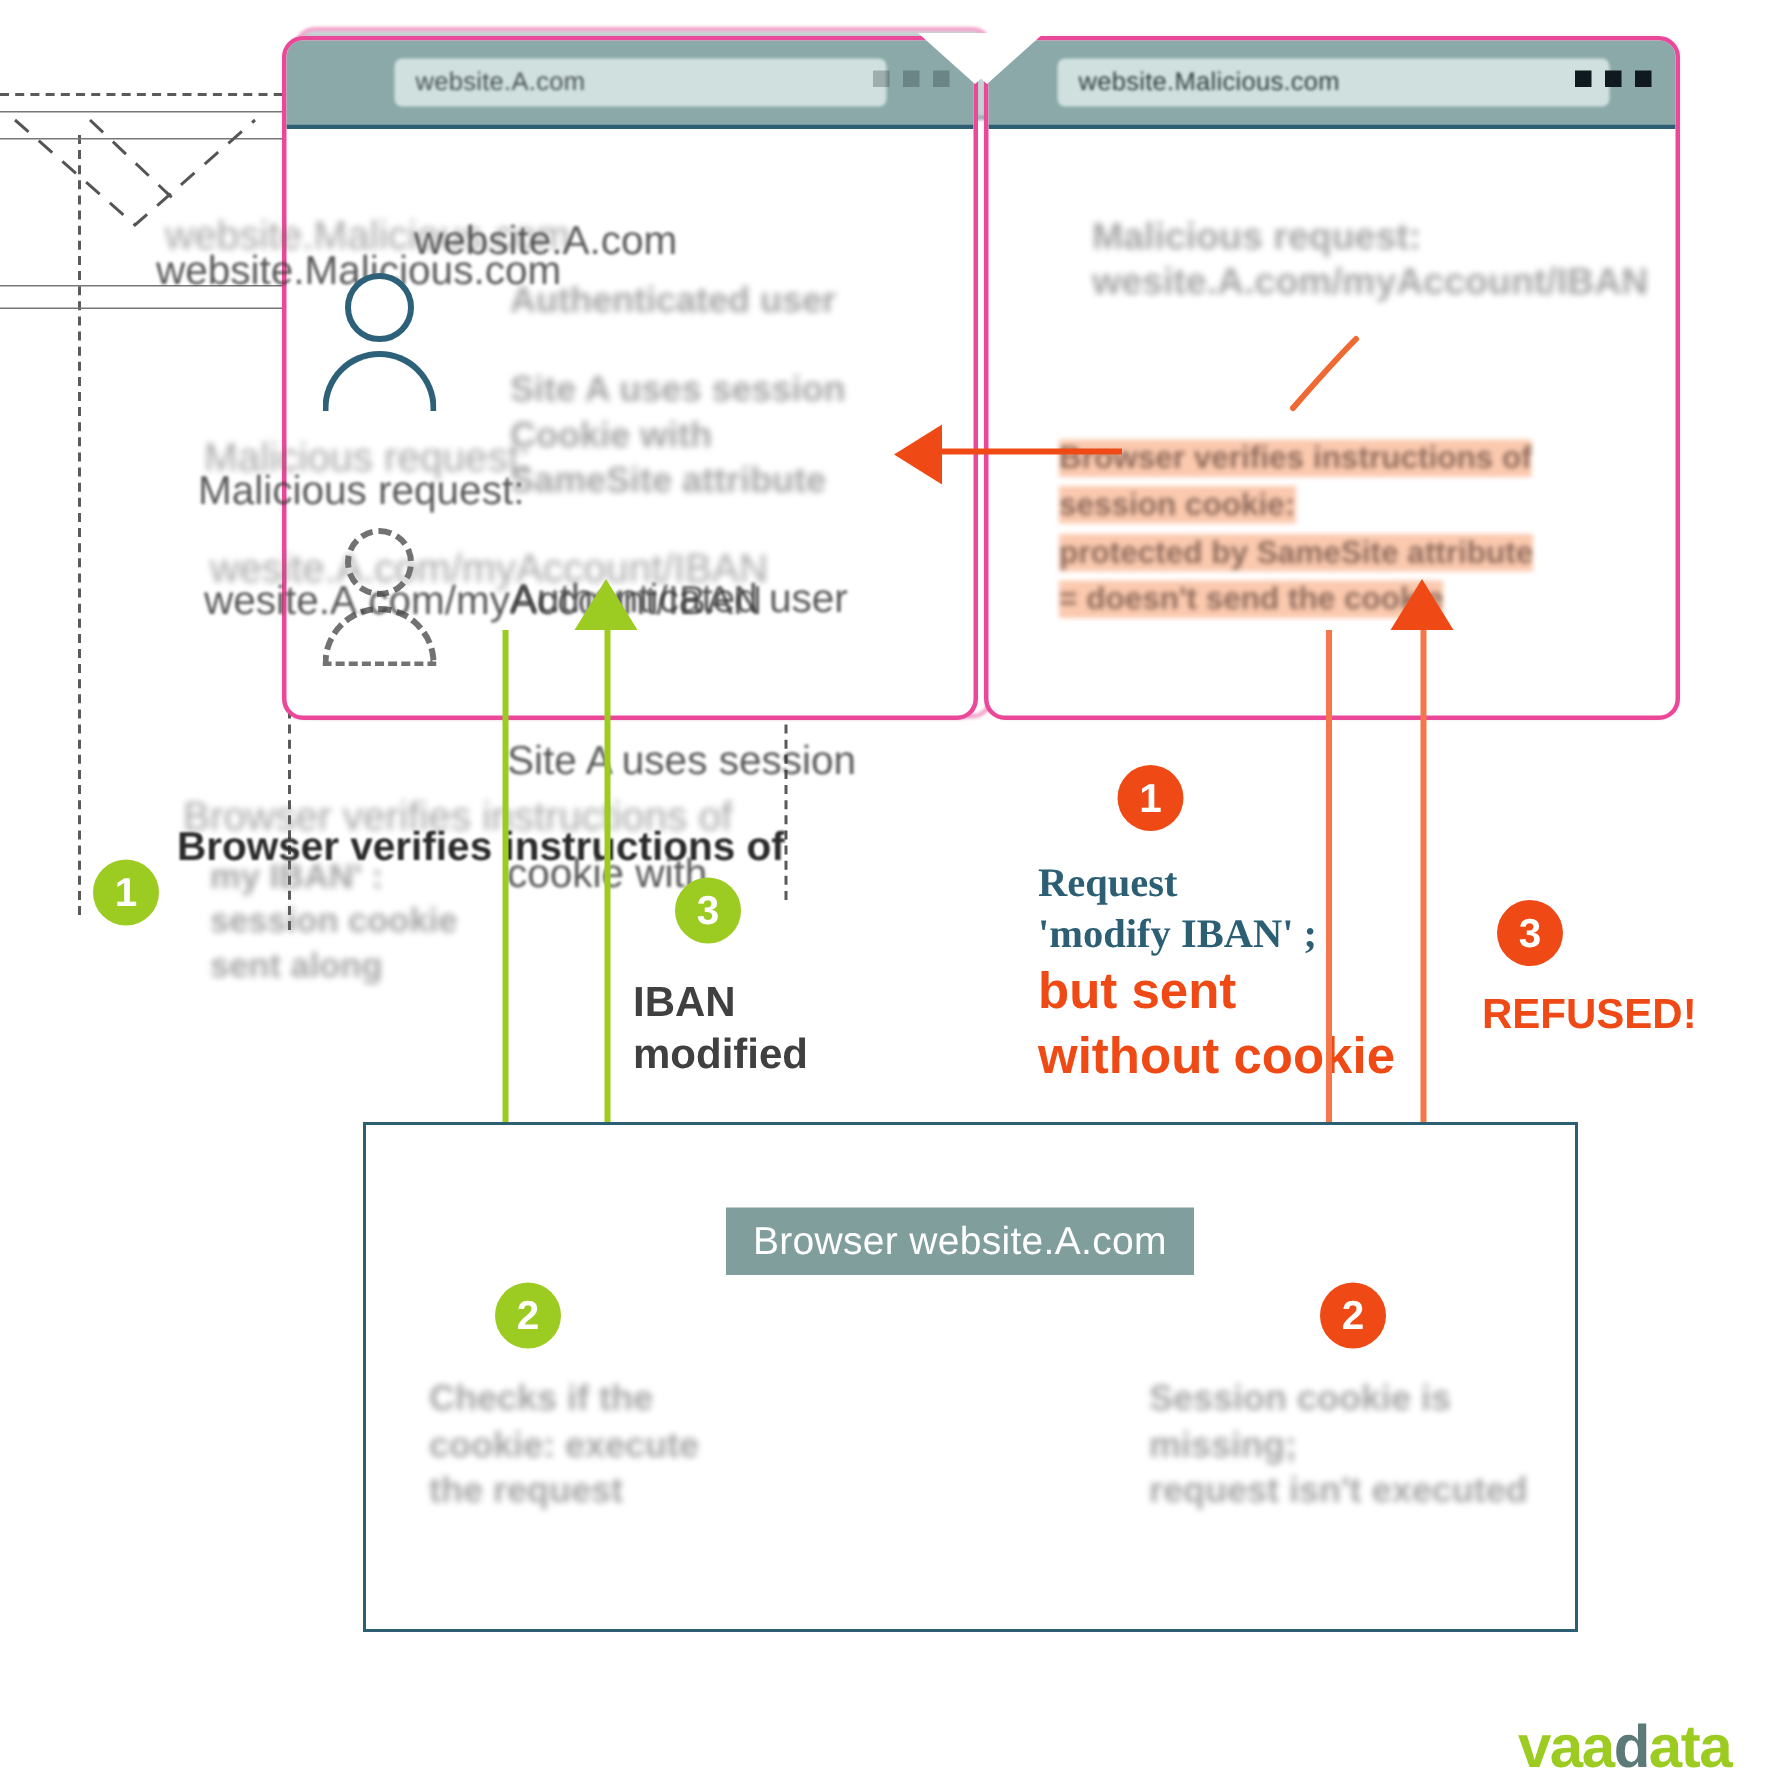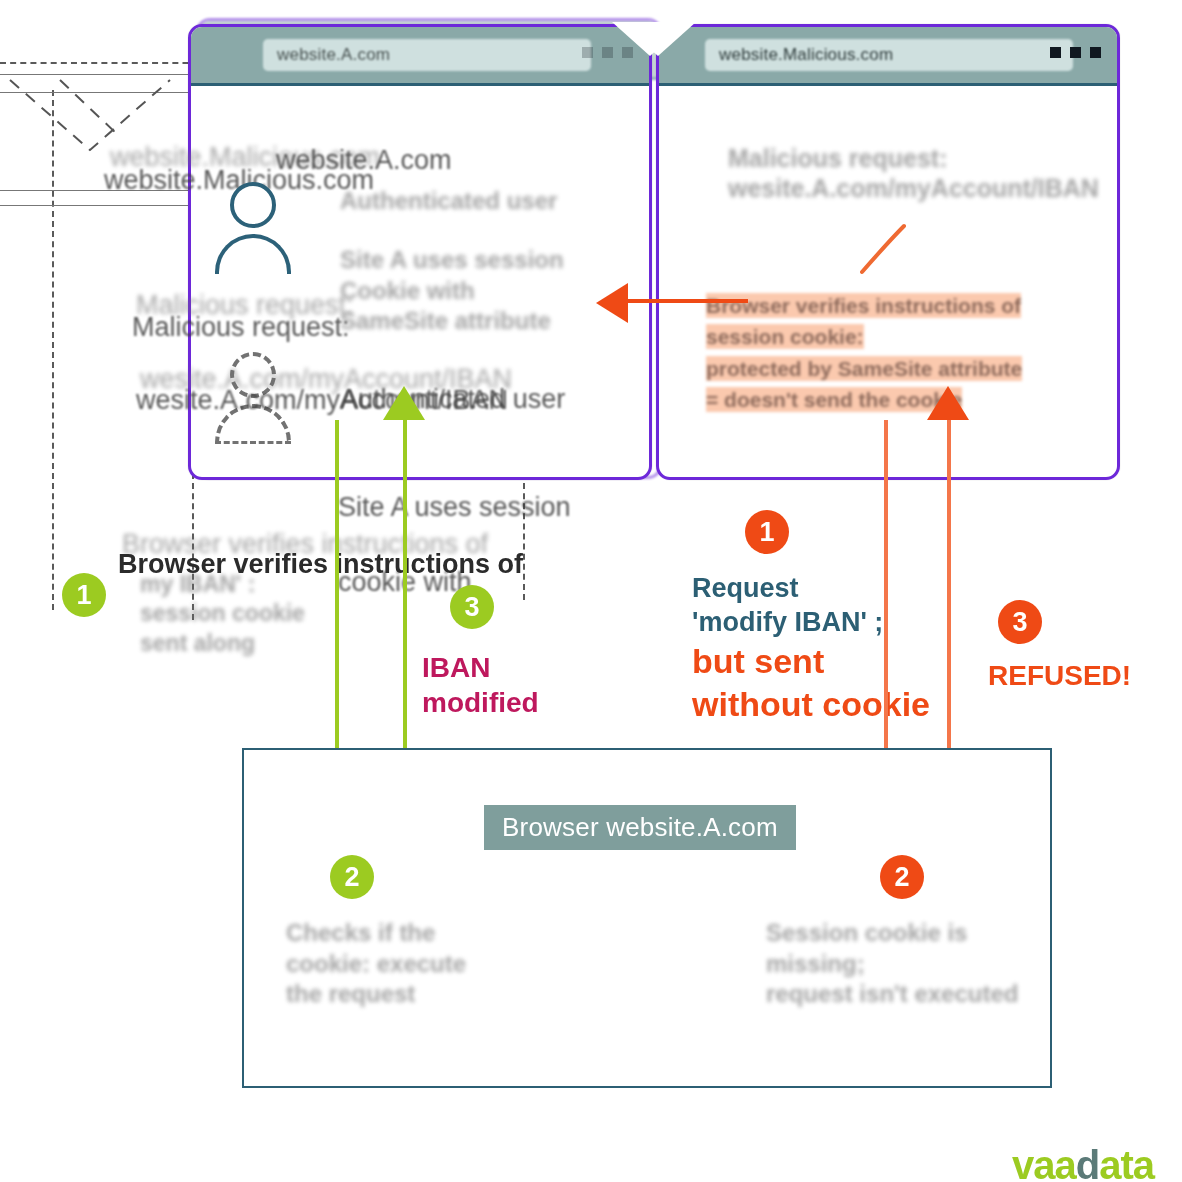--- a/index.html
+++ b/index.html
@@ -8,21 +8,21 @@
   .stage{position:absolute;inset:0;}
 
   
   .ghost{position:absolute;color:#6e6e6e;filter:blur(2.2px);opacity:.62;
          white-space:pre;line-height:1.28;}
   .ghost2{position:absolute;color:#3a3a3a;filter:blur(1.1px);opacity:.85;
           white-space:pre;line-height:1.28;}
   .crisp{position:absolute;white-space:pre;line-height:1.25;}
 
   
-  .browser{position:absolute;border:3px solid #6d28d9;border-radius:14px;
+  .browser{position:absolute;border:3px solid #ec4899;border-radius:14px;
            background:#ffffff;box-shadow:0 0 0 1px rgba(0,0,0,.03);}
   .bar{position:absolute;left:0;right:0;top:0;height:56px;
        background:#8aa9a8;border-bottom:3px solid #2c5f74;
        border-radius:11px 11px 0 0;}
   .addr{position:absolute;top:12px;height:32px;background:#cfe0df;
         border-radius:5px;display:flex;align-items:center;padding:0 14px;
         font-size:17px;color:#46504f;letter-spacing:.2px;filter:blur(.9px);}
   .dots{position:absolute;right:16px;top:20px;display:flex;gap:9px;}
   .dots i{width:11px;height:11px;background:#101820;display:block;}
 
@@ -64,23 +64,23 @@
   .server-box{position:absolute;border:2px solid #2c5f74;background:#fff;}
   .server-chip{position:absolute;background:#7f9e9c;color:#fff;
                font-size:26px;padding:7px 18px;letter-spacing:.2px;}
 
   
   .hl{position:absolute;white-space:pre;line-height:1.5;font-weight:bold;
       font-size:21px;color:#8d6a5b;filter:blur(1.6px);}
   .hl span{background:#fbc9ae;padding:1px 0;}
 
   
-  .lbl-green{color:#be185d;font-weight:bold;font-size:28px;}
+  .lbl-green{color:#404040;font-weight:bold;font-size:28px;}
   .lbl-orange{color:#ef4a15;font-weight:bold;font-size:28px;}
-  .lbl-dark{color:#2c5f74;font-weight:bold;font-size:27px;}
+  .lbl-dark{color:#2c5f74;font-weight:bold;font-size:27px;font-family:Liberation Serif, serif;}
 
   
   .dash-v{position:absolute;border-left:2px dashed #5a5a5a;}
   .dash-h{position:absolute;border-top:2px dashed #5a5a5a;}
   .thin-h{position:absolute;border-top:1px solid #777;}
 
   
   .logo{position:absolute;font-size:40px;font-weight:bold;color:#9ccb21;
         letter-spacing:-1px;}
   .logo .d{color:#5b7a78;}

